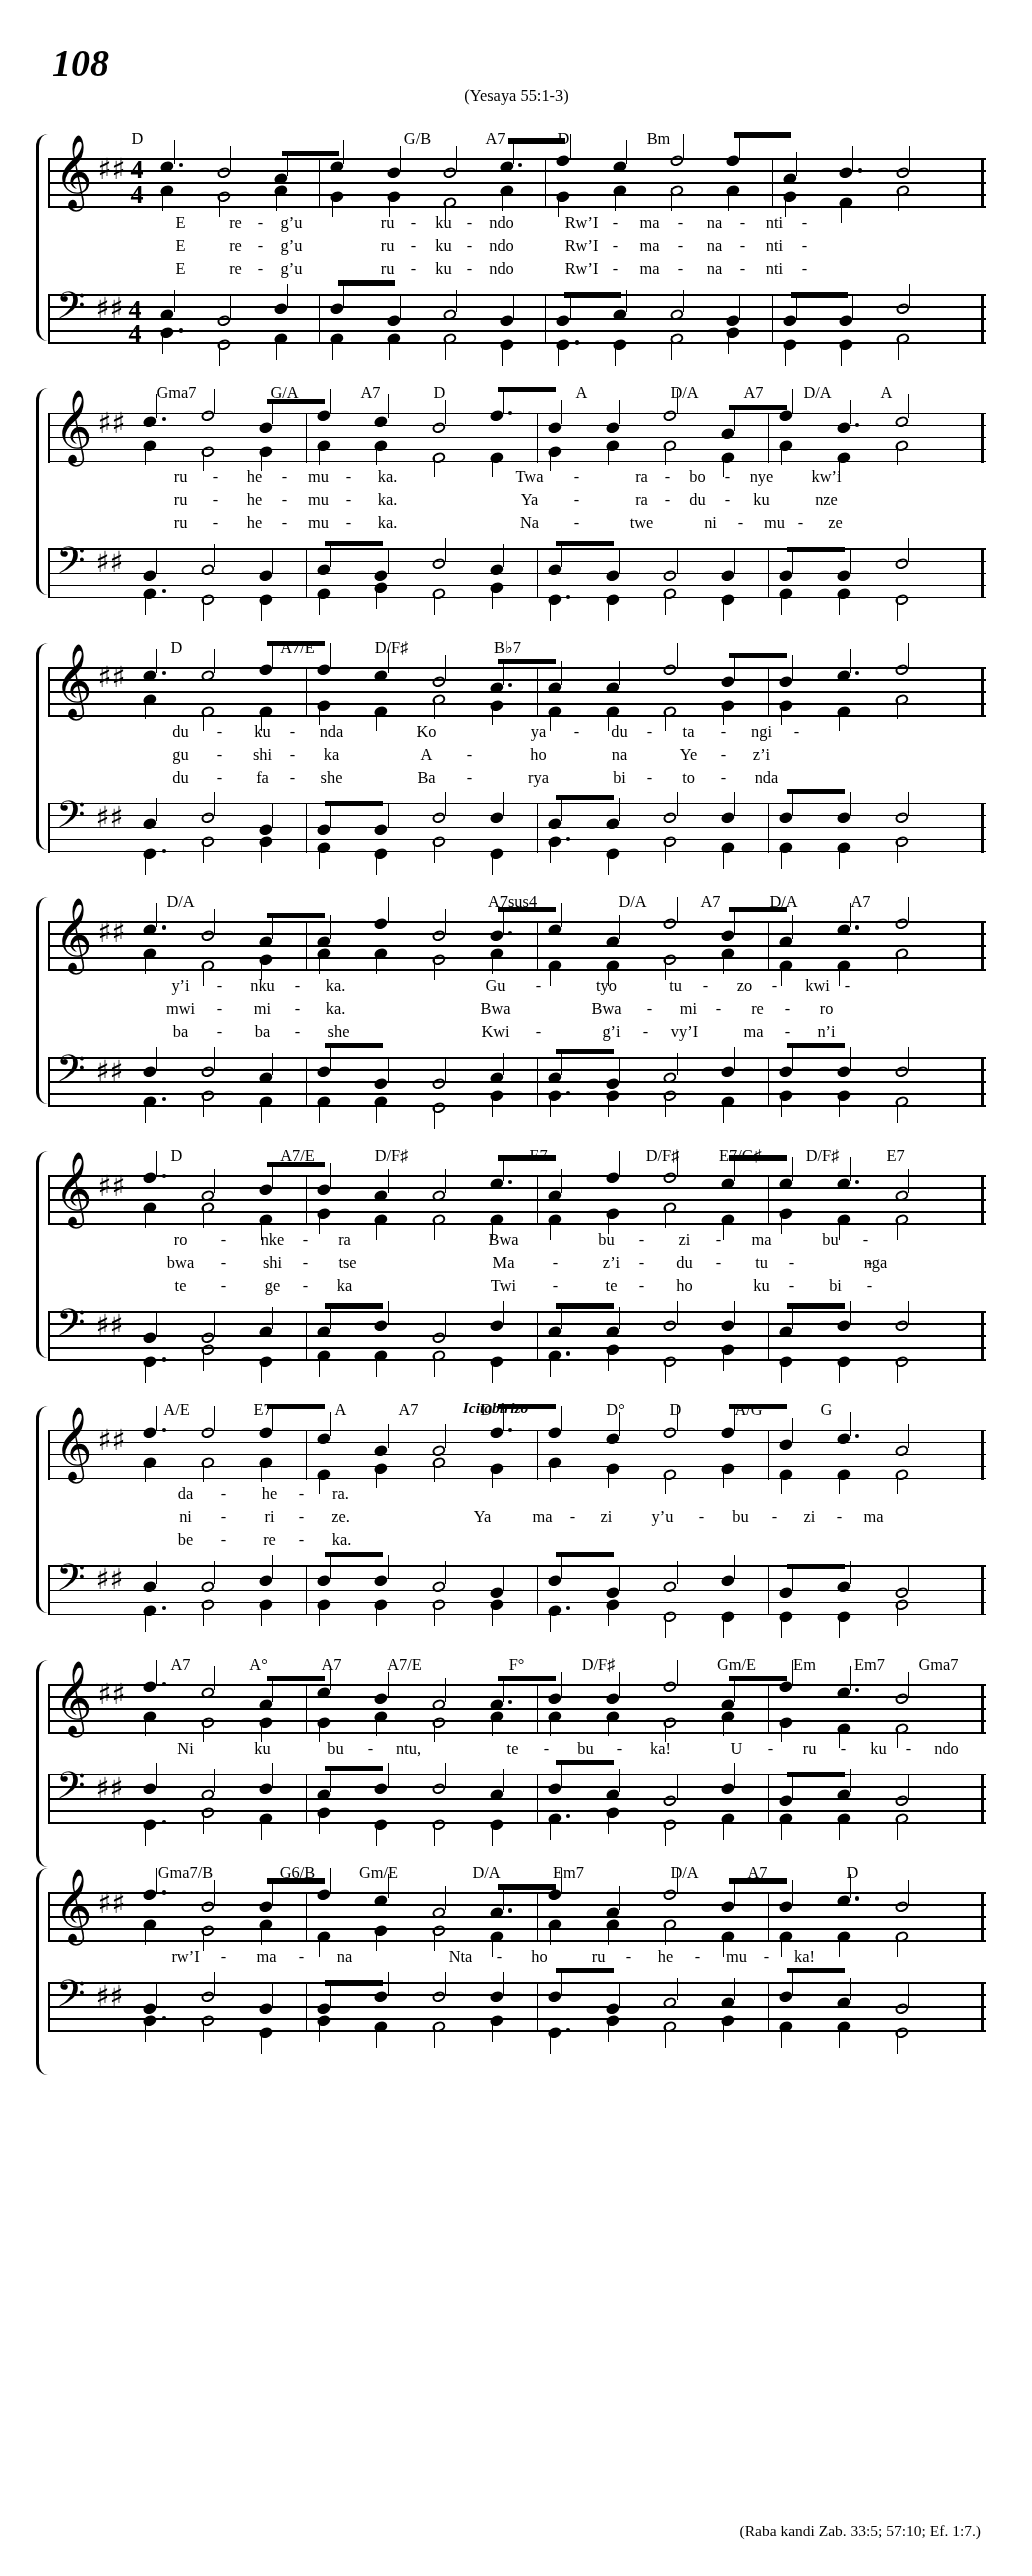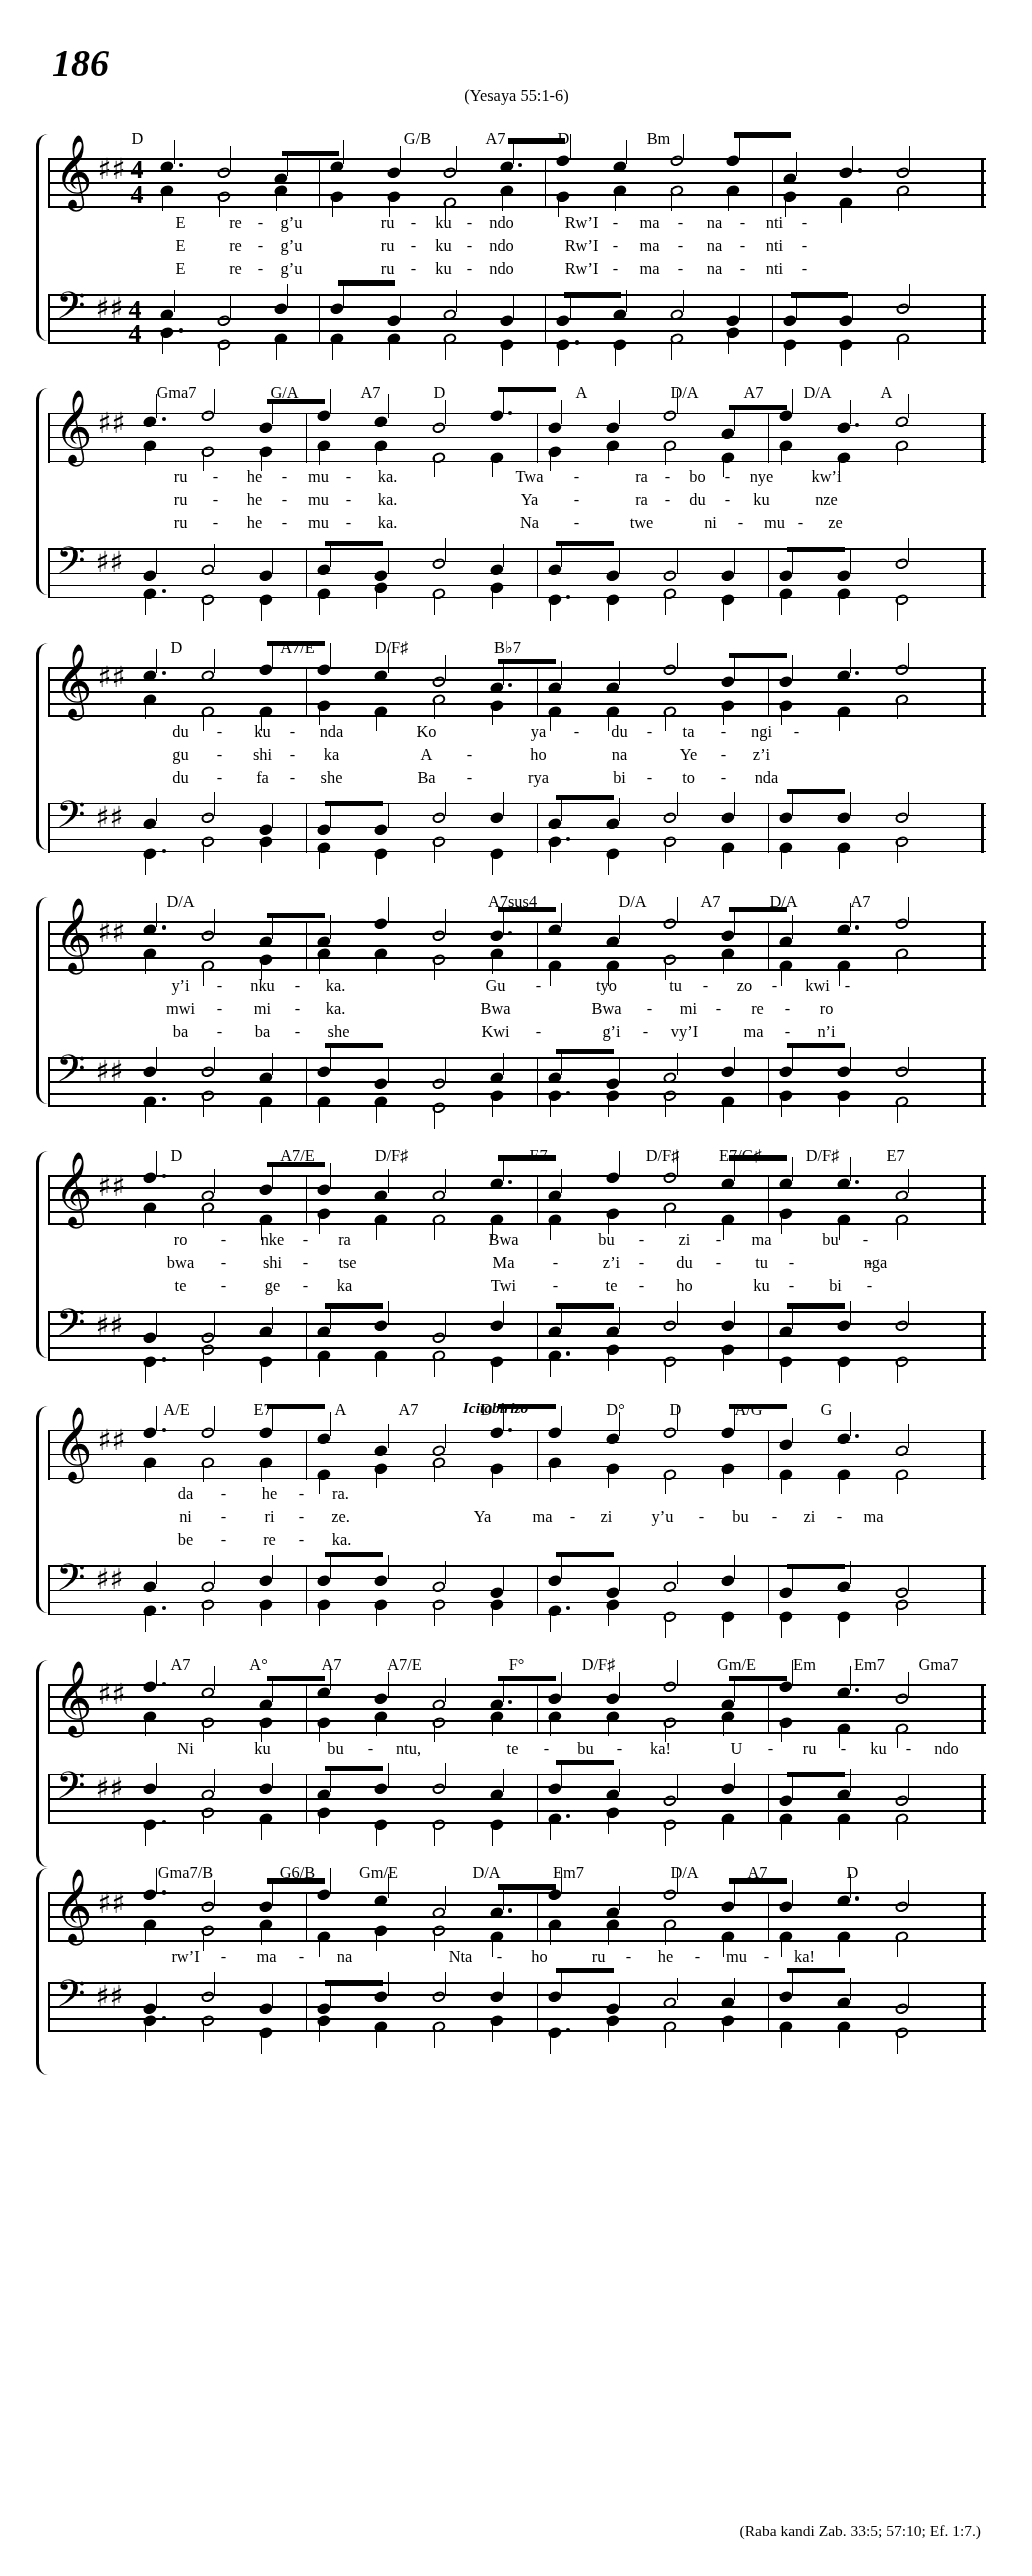--- a/index.html
+++ b/index.html
@@ -225,22 +225,22 @@
     font-size: 15.5px;
     font-family: "Liberation Serif", serif;
   }
 </style>
 </head>
 <body>
 
 <div class="page">
 
   <div class="header">
-    <div class="hymn-number">186</div>
-    <div class="hymn-subtitle">(Yesaya 55:1-6)</div>
+    <div class="hymn-number">108</div>
+    <div class="hymn-subtitle">(Yesaya 55:1-3)</div>
   </div>
 
   <div class="systems" id="systems">
       <div class="system" style="margin-top: 0px;">
         <div class="chords">
           <div class="chord" style="left: 90px;">D</div>
           <div class="chord" style="left: 370px;">G/B</div>
           <div class="chord" style="left: 448px;">A7</div>
           <div class="chord" style="left: 516px;">D</div>
           <div class="chord" style="left: 611px;">Bm</div>

